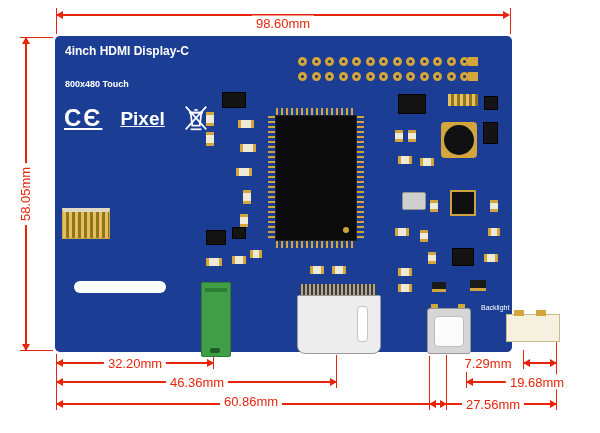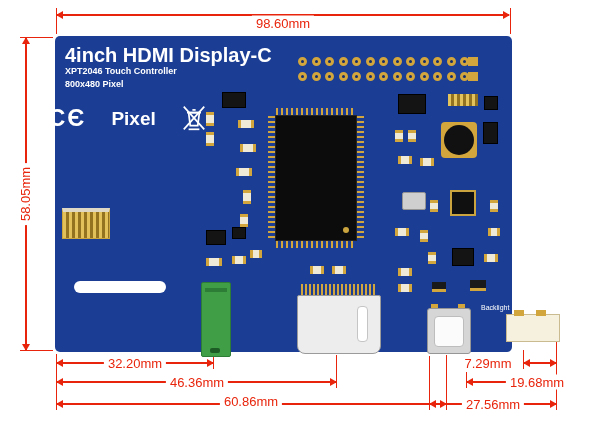--- a/index.html
+++ b/index.html
@@ -2,24 +2,24 @@
 <html style="--blue: #1b3e94; --red: #e8250c; --gold: #d2a53d; --green: #3f9e46;"><head>
 <meta charset="utf-8">
 <style>
   html,body{margin:0;padding:0;background:#fff;}
   .canvas{position:relative;width:600px;height:433px;background:#fff;overflow:hidden;
           font-family:"Liberation Sans",sans-serif;}
 
   
   .board{position:absolute;left:55px;top:36px;width:457px;height:316px;
          background:var(--blue);border-radius:5px;z-index:0;}
-  .board-title{position:absolute;left:65px;top:44px;color:#fff;font-size:20px;font-weight:bold;z-index:1;}
+  .board-title{position:absolute;left:65px;top:44px;color:#fff;font-size:12px;font-weight:bold;z-index:1;}
   .board-sub1{position:absolute;left:65px;top:66px;color:#fff;font-size:9px;font-weight:bold;z-index:1;}
   .board-sub2{position:absolute;left:65px;top:79px;color:#fff;font-size:9px;font-weight:bold;z-index:1;}
-  .cert{position:absolute;left:48px;top:104px;display:flex;align-items:center;gap:25px;color:#fff;z-index:1;}
+  .cert{position:absolute;left:64px;top:104px;display:flex;align-items:center;gap:18px;color:#fff;z-index:1;text-decoration:underline;}
   .ce{font-size:24px;font-weight:bold;letter-spacing:2px;line-height:1;}
   .rohs{font-size:19px;font-weight:bold;line-height:1;}
   .weee{width:26px;height:28px;}
 
   
   #components{position:absolute;inset:0;z-index:1;}
   #components div{position:absolute;box-sizing:border-box;}
   .pad{width:9px;height:9px;border-radius:50%;border:3px solid var(--gold);background:#142e6b;}
   .c-chip{background:#141414;border:1px solid #000;}
   .c-chipq{background:#101010;border:2px solid #caa43e;}
@@ -91,22 +91,21 @@
         font-size:13px;padding:0 4px;white-space:nowrap;z-index:4;}
   .dlab.rot{transform:translate(-50%,-50%) rotate(-90deg);}
 </style>
 </head>
 <body>
 
 <div class="canvas">
 
   <div class="board"></div>
   <div class="board-title">4inch HDMI Display-C</div>
-  <div class="board-sub1">XPT2046 Touch Controller</div>
-  <div class="board-sub2">800x480 Pixel</div>
+  <div class="board-sub2">800x480 Touch</div>
 
   <div class="cert">
     <span class="ce">CЄ</span>
     <span class="rohs">Pixel</span>
     <svg class="weee" viewBox="0 0 24 26" fill="none" stroke="#ffffff" stroke-width="1.6">
       <line x1="10.5" y1="5.5" x2="13.5" y2="5.5"></line>
       <line x1="5.5" y1="8" x2="18.5" y2="8"></line>
       <path d="M7 8 h10 l-1.5 12 h-7 z"></path>
       <line x1="7" y1="23.5" x2="17" y2="23.5"></line>
       <line x1="2.5" y1="2.5" x2="21.5" y2="23.5"></line>

